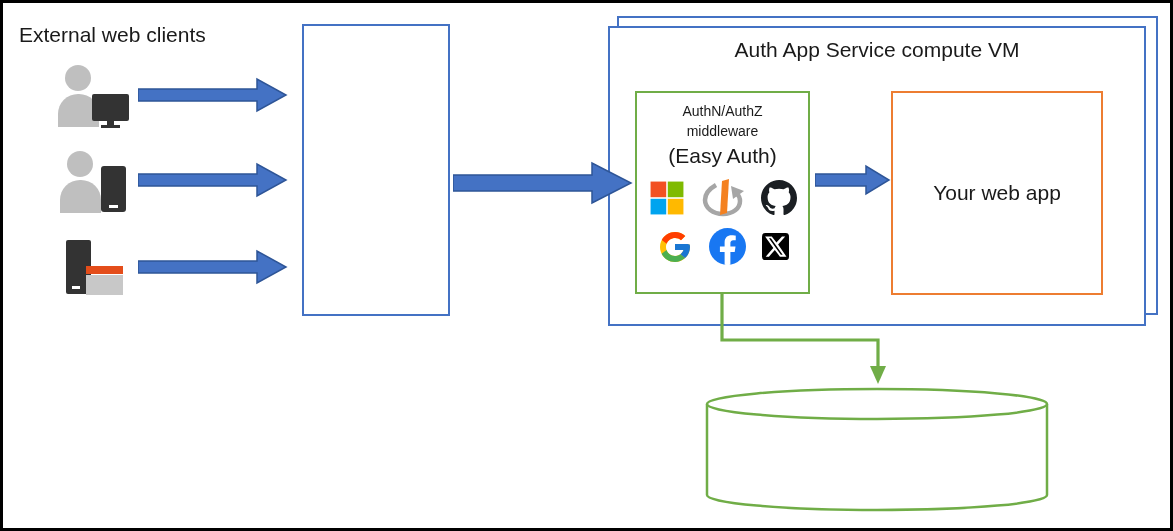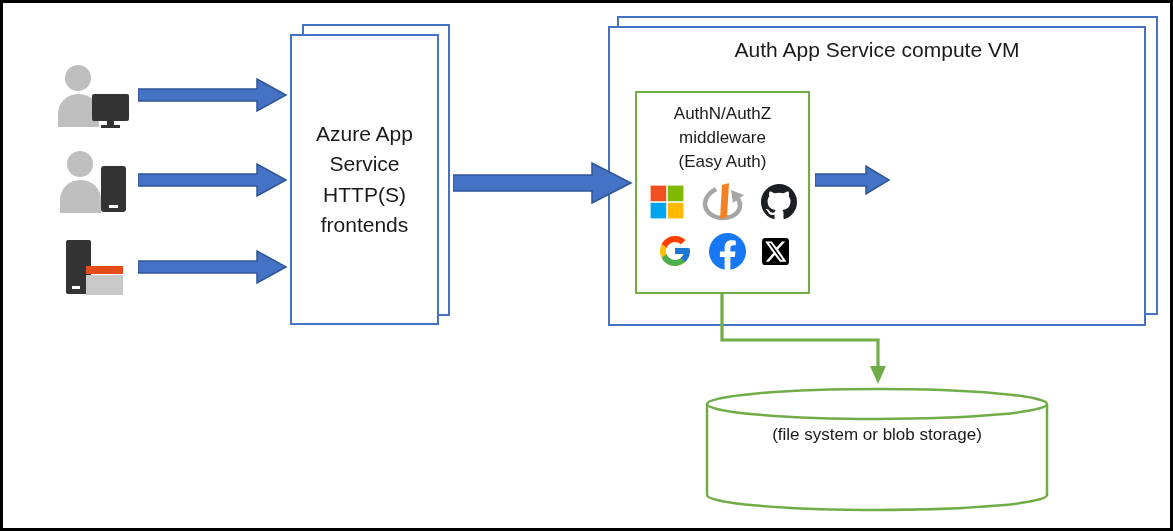--- a/index.html
+++ b/index.html
@@ -24,22 +24,22 @@
                      display:flex; align-items:center; justify-content:center; }
   .frontends-label { font-size:21px; line-height:1.45; text-align:center; white-space:pre-line; }
 
   .vm-back  { left:614px; top:13px; width:541px; height:299px; }
   .vm-front { left:605px; top:23px; width:538px; height:300px; }
 
   
   .middleware-box { left:632px; top:88px; width:175px; height:203px;
                     border:2.5px solid #70AD47; background:#fff; z-index:3;
                     text-align:center; padding-top:9px; }
-  .middleware-title { font-size:17px; line-height:1.42; white-space:pre-line; }
-  .middleware-subtitle { font-size:17px; margin-top:2px; }
+  .middleware-title { font-size:14px; line-height:1.42; white-space:pre-line; }
+  .middleware-subtitle { font-size:21px; margin-top:2px; }
   .provider-row { display:flex; justify-content:center; align-items:center; gap:15px; margin-top:11px; }
   .provider { width:38px; height:38px; display:flex; align-items:center; justify-content:center; }
 
   .webapp-box { left:888px; top:88px; width:212px; height:204px;
                 border:2.5px solid #ED7D31; background:#fff; z-index:3;
                 display:flex; align-items:center; justify-content:center; }
   .webapp-label { font-size:21px; }
 
   
   .client-icon { z-index:2; }
@@ -60,20 +60,21 @@
                   background:#D9531E;
                   clip-path:polygon(0 0, 100% 0, 100% 100%, 50% 60%, 0 100%); }
   .badge-circle { position:absolute; top:0; left:0; width:16px; height:16px;
                   border:3.4px solid #3a3a3a; border-radius:50%; background:#fff; }
 </style>
 </head>
 <body>
 
 <div class="canvas">
 
+  <div class="abs clients-title">External web clients</div>
 
   <div class="abs client-icon" style="left:55px; top:60px; width:72px; height:64px;" title="user with desktop">
     <span class="person-head" style="left:7px; top:2px; width:26px; height:26px;"></span>
     <span class="person-body" style="left:0; top:31px; width:41px; height:33px;"></span>
     <span class="abs dark" style="left:34px; top:31px; width:37px; height:27px; border-radius:2px;"></span>
     <span class="abs dark" style="left:49px; top:58px; width:7px; height:5px;"></span>
     <span class="abs dark" style="left:43px; top:62px; width:19px; height:3px;"></span>
   </div>
 
   <div class="abs client-icon" style="left:57px; top:146px; width:68px; height:64px;" title="user with mobile phone">
@@ -94,26 +95,20 @@
     <polygon points="0,12 119,12 119,2 148,18 119,34 119,24 0,24" fill="#4472C4" stroke="#2E5597" stroke-width="1.5"></polygon>
   </svg>
   <svg class="arrow-svg" style="left:135px; top:159px;" width="150" height="36">
     <polygon points="0,12 119,12 119,2 148,18 119,34 119,24 0,24" fill="#4472C4" stroke="#2E5597" stroke-width="1.5"></polygon>
   </svg>
   <svg class="arrow-svg" style="left:135px; top:246px;" width="150" height="36">
     <polygon points="0,12 119,12 119,2 148,18 119,34 119,24 0,24" fill="#4472C4" stroke="#2E5597" stroke-width="1.5"></polygon>
   </svg>
 
   <div class="abs box-back frontends-back"></div>
-  <div class="abs box-front frontends-front">
-    <div class="frontends-label">Azure App
-Service
-HTTP(S)
-frontends</div>
-  </div>
 
   <svg class="arrow-svg" style="left:450px; top:157px;" width="180" height="46">
     <polygon points="0,15 139,15 139,3 178,23 139,43 139,31 0,31" fill="#4472C4" stroke="#2E5597" stroke-width="1.5"></polygon>
   </svg>
 
   <div class="abs box-back vm-back"></div>
   <div class="abs box-front vm-front">
     <div class="abs vm-title">Auth App Service compute VM</div>
   </div>
 
@@ -164,28 +159,30 @@
           <path fill="#fff" d="M17.75 3h2.89l-6.31 7.21L21.75 21h-5.81l-4.55-5.95L6.18 21H3.29l6.75-7.71L2.75 3h5.96l4.11 5.44L17.75 3zm-1.01 16.3h1.6L7.89 4.62H6.17L16.74 19.3z"></path>
         </svg>
       </span>
     </div>
   </div>
 
   <svg class="arrow-svg" style="left:812px; top:161px;" width="76" height="32">
     <polygon points="0,10 51,10 51,2 74,16 51,30 51,22 0,22" fill="#4472C4" stroke="#2E5597" stroke-width="1.5"></polygon>
   </svg>
 
+  <div class="abs webapp-box">
+    <div class="webapp-label">Your web app</div>
+  </div>
 
   <svg class="arrow-svg" style="left:700px; top:289px;" width="200" height="100">
     <path d="M19,2 V48 H175 V76" stroke="#70AD47" stroke-width="3.2" fill="none"></path>
     <polygon points="167,74 183,74 175,92" fill="#70AD47"></polygon>
   </svg>
 
   <svg class="arrow-svg" style="left:701px; top:383px;" width="346" height="130">
     <path d="M3,18 L3,109 A170,15 0 0 0 343,109 L343,18" fill="#ffffff" stroke="#70AD47" stroke-width="2.5"></path>
     <ellipse cx="173" cy="18" rx="170" ry="15" fill="#ffffff" stroke="#70AD47" stroke-width="2.5"></ellipse>
   </svg>
 
   <div class="abs token-text">
-    <div class="token-subtitle">(file system or blob storage)</div>
   </div>
 
 </div>
 
 </body></html>

